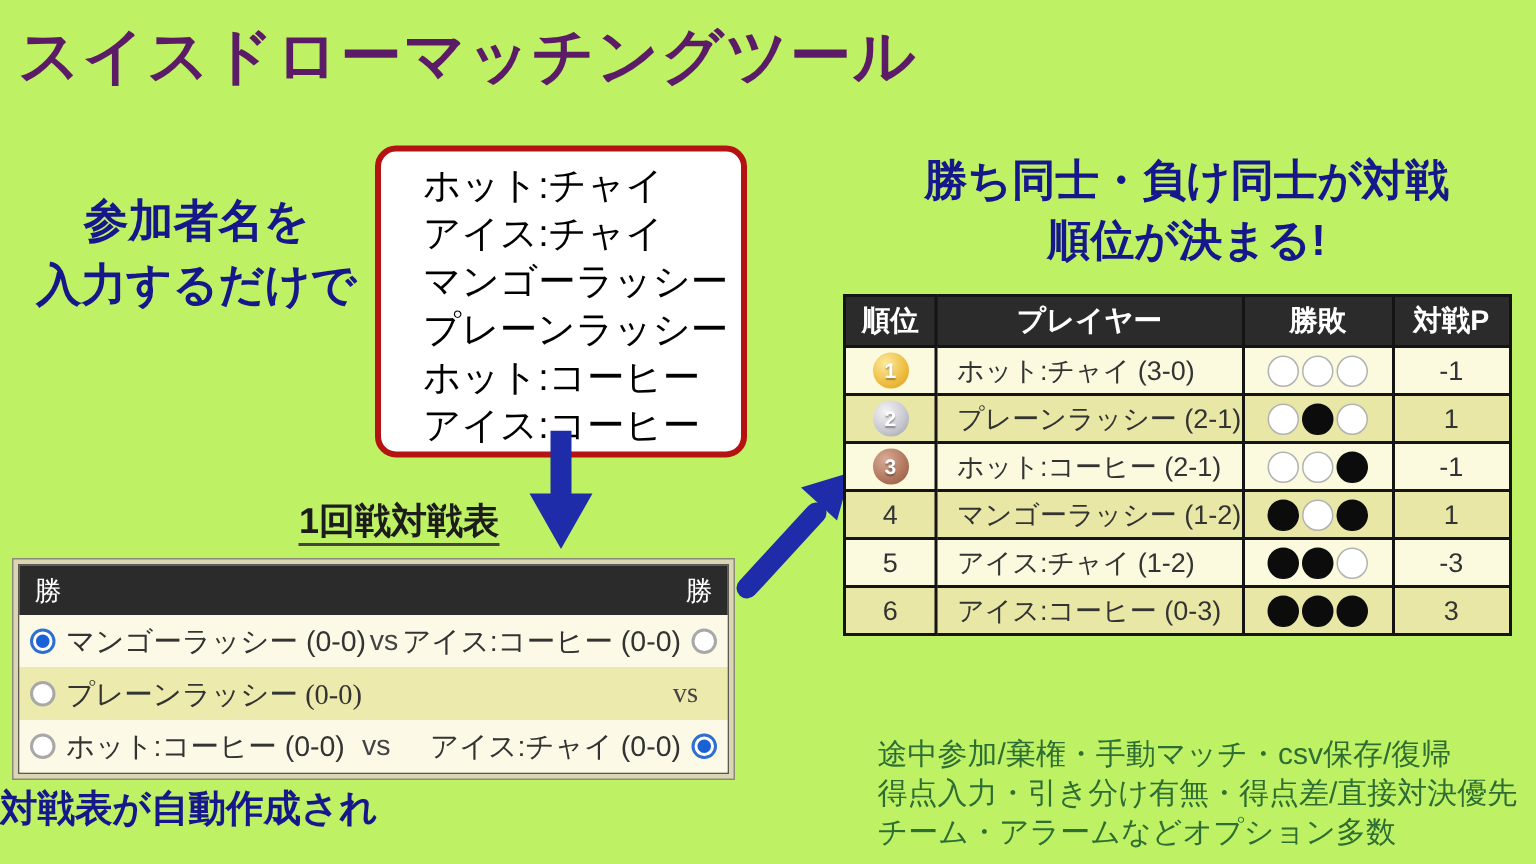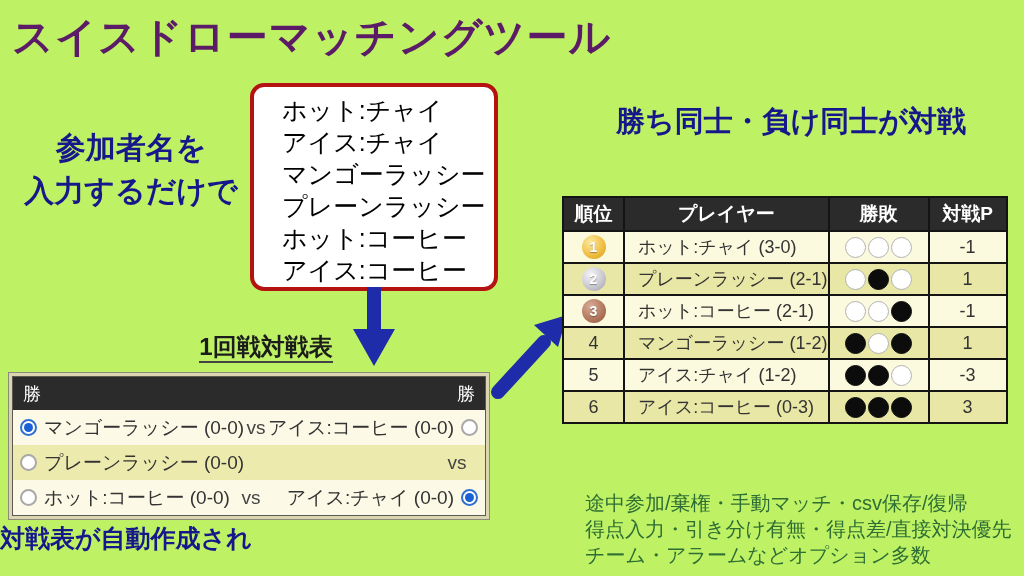--- a/index.html
+++ b/index.html
@@ -32,21 +32,21 @@
     position: absolute; left: 560px; top: 101px; width: 462px;
     text-align: center;
     font-size: 29px; font-weight: bold;
     color: var(--navy, #17178c);
     line-height: 40px;
     white-space: nowrap;
   }
 
   
   .participants-box {
-    position: absolute; left: 250px; top: 83px;
+    position: absolute; left: 250px; top: 97px;
     width: 248px; height: 208px;
     border: 4px solid var(--red, #b51212);
     border-radius: 14px;
     background: #ffffff;
     padding: 7px 0 0 28px;
   }
   .participants-box .p-line {
     font-size: 25px; color: #000000; line-height: 32px;
     white-space: nowrap;
   }
@@ -120,21 +120,21 @@
   .match-header {
     height: 33px; background: #2b2b2b; color: #ffffff;
     display: flex; align-items: center; justify-content: space-between;
     padding: 0 10px; font-size: 18px;
   }
   .match-row {
     height: 35px; display: flex; align-items: center;
     padding: 0 7px; font-size: 19px; color: #333;
   }
   .match-row.light { background: var(--row-light2, #fcfae6); }
-  .match-row.dark  { background: var(--row-dark2,  #edeaad); }
+  .match-row.dark  { background: var(--row-dark2,  #edeaad); font-family: Liberation Serif, serif; }
   .m-left  { flex: 1; display: flex; align-items: center; gap: 7px; }
   .m-right { flex: 1; display: flex; align-items: center; gap: 7px; justify-content: flex-end; }
   .m-vs { width: 42px; text-align: center; color: #444; }
   .m-name { white-space: nowrap; }
 
   .radio {
     width: 17px; height: 17px; border-radius: 50%;
     background: #ffffff; flex: 0 0 auto;
     display: inline-flex; align-items: center; justify-content: center;
   }
@@ -174,20 +174,21 @@
       <div class="p-line">ホット:チャイ</div>
       <div class="p-line">アイス:チャイ</div>
       <div class="p-line">マンゴーラッシー</div>
       <div class="p-line">プレーンラッシー</div>
       <div class="p-line">ホット:コーヒー</div>
       <div class="p-line">アイス:コーヒー</div>
     </div>
 
   <div class="right-heading">
     <div>勝ち同士・負け同士が対戦</div>
+    <div>順位が決まる!</div>
   </div>
 
   <svg class="arrow-svg" style="left:350px; top:287px;" width="48" height="80" viewBox="0 0 48 80">
     <polygon class="arrow-fill" points="17,0 31,0 31,42 45,42 24,79 3,42 17,42"></polygon>
   </svg>
 
   <svg class="arrow-svg" style="left:478px; top:298px;" width="100" height="104" viewBox="0 0 100 104">
     <line class="arrow-stroke" x1="20" y1="94" x2="66" y2="44" stroke-width="14" stroke-linecap="round" fill="none"></line>
     <polygon class="arrow-fill" points="89,17 56,27 80,49"></polygon>
   </svg>

